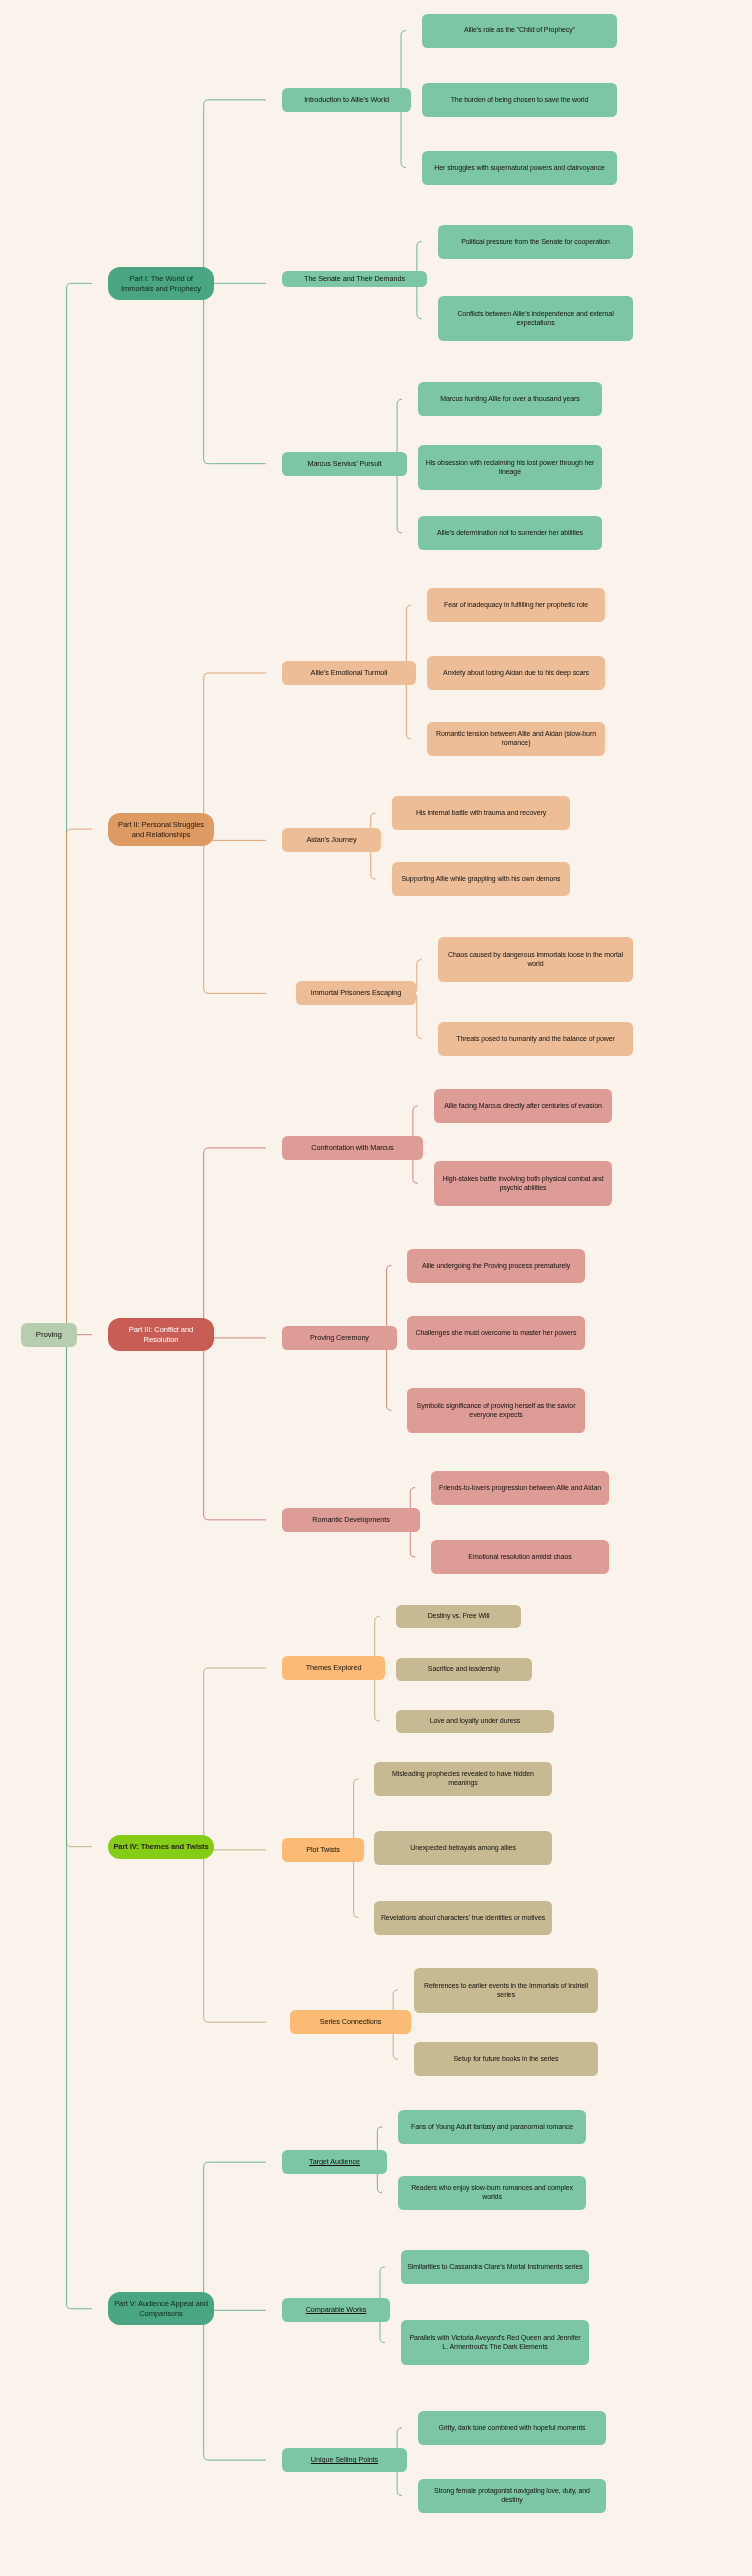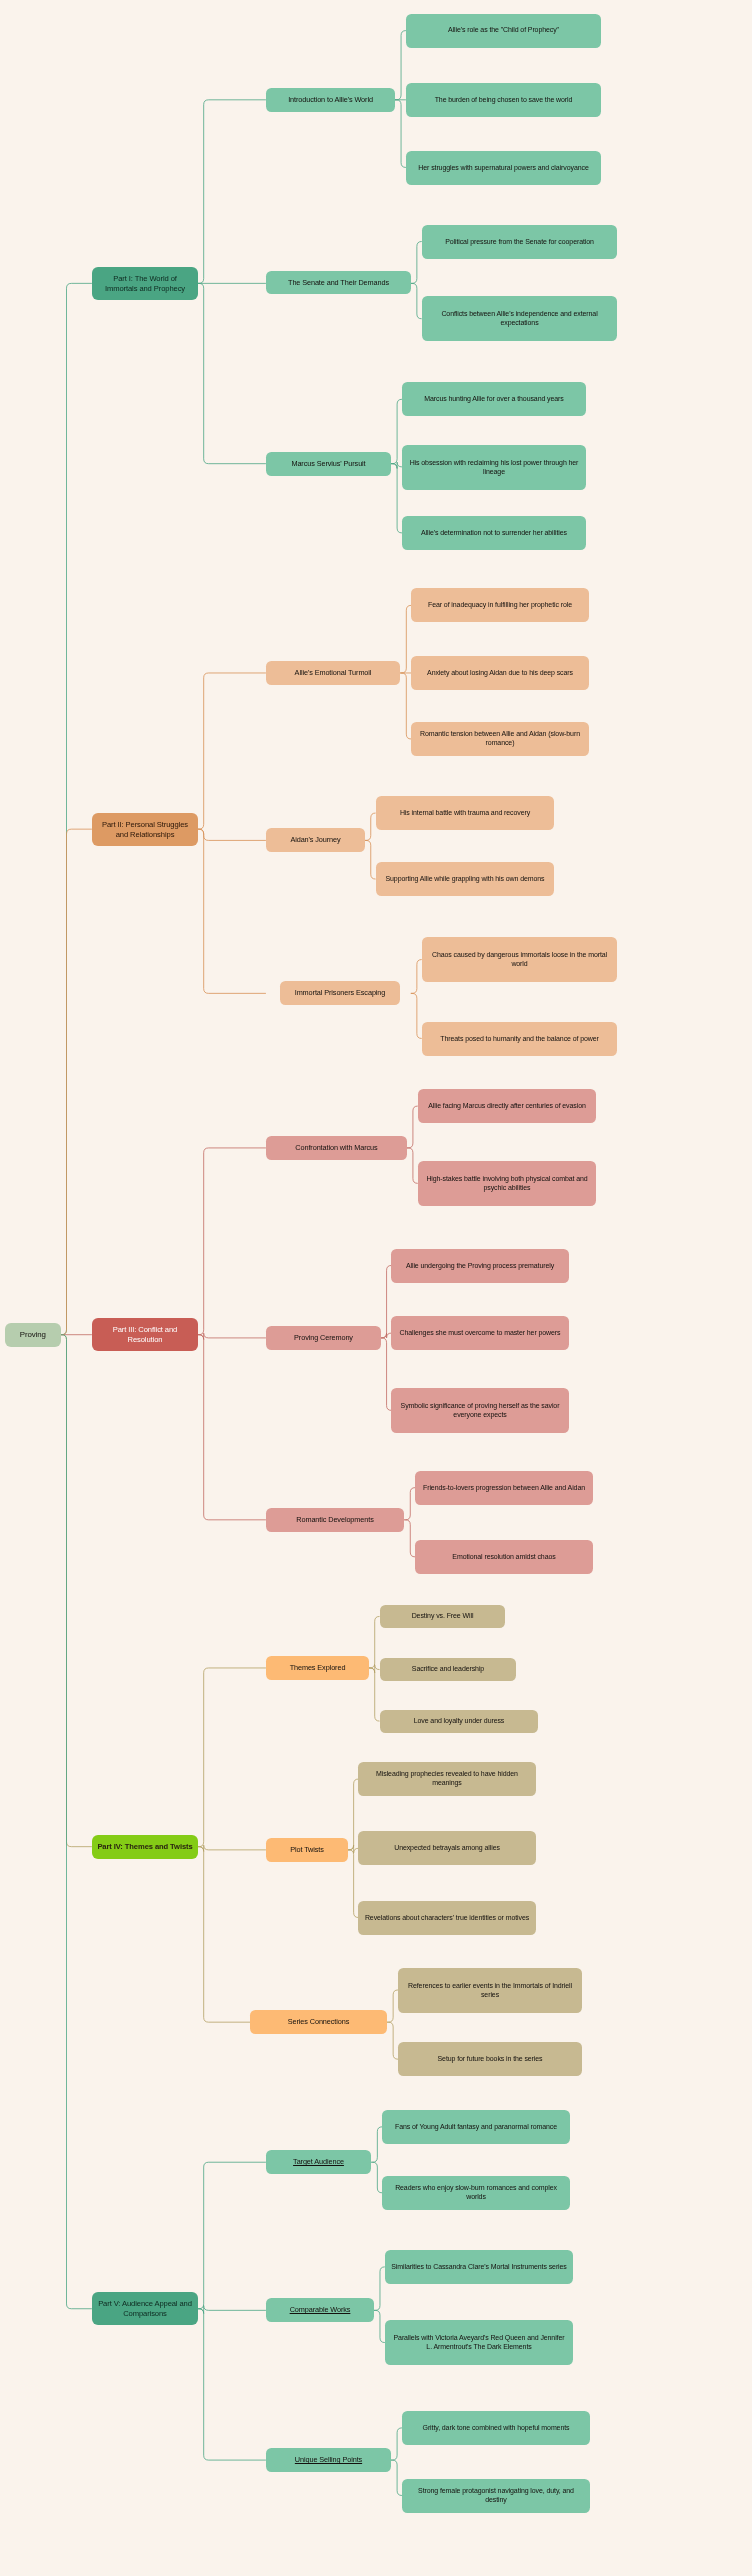--- a/index.html
+++ b/index.html
@@ -27,23 +27,24 @@
     display: flex;
     align-items: center;
     justify-content: center;
     text-align: center;
     border-radius: 5.4px;
     color: #14110e;
     line-height: 1.28;
     padding: 3px 5.4px;
     letter-spacing: -0.1px;
     word-break: normal;
+    margin-left: 16px;
   }
   .node.root      { background: #b6cdae; font-size: 7.9px; border-radius: 6px; }
-  .node.branch    { font-size: 7.6px; border-radius: 6px; }
+  .node.branch    { font-size: 7.6px; border-radius: 12px; }
   .node.sub       { font-size: 7.3px; }
   .node.leaf      { font-size: 7px; }
 
   
   .c-g-branch { background: #4aa583; color: #0e2a20; }
   .c-g-sub    { background: #7cc6a6; }
   .c-g-leaf   { background: #7cc6a6; }
   
   .c-o-branch { background: #dd9a63; color: #2a1608; }
   .c-o-sub    { background: #edbd97; }
@@ -135,21 +136,21 @@
       </div>
       <div class="node leaf c-g-leaf" style="left: 406px; top: 13.7px; width: 195px; height: 34px;">
         <span>Allie's role as the "Child of Prophecy"</span>
       </div>
       <div class="node leaf c-g-leaf" style="left: 406px; top: 83px; width: 195px; height: 34px;">
         <span>The burden of being chosen to save the world</span>
       </div>
       <div class="node leaf c-g-leaf" style="left: 406px; top: 151px; width: 195px; height: 34px;">
         <span>Her struggles with supernatural powers and clairvoyance</span>
       </div>
-      <div class="node sub c-g-sub" style="left: 266px; top: 271px; width: 145px; height: 23px;">
+      <div class="node sub c-g-sub" style="left: 266px; top: 271px; width: 145px; height: 16px;">
         <span>The Senate and Their Demands</span>
       </div>
       <div class="node leaf c-g-leaf" style="left: 422px; top: 225px; width: 195px; height: 34px;">
         <span>Political pressure from the Senate for cooperation</span>
       </div>
       <div class="node leaf c-g-leaf" style="left: 422px; top: 296px; width: 195px; height: 45px;">
         <span>Conflicts between Allie's independence and external expectations</span>
       </div>
       <div class="node sub c-g-sub" style="left: 266px; top: 452px; width: 125px; height: 24px;">
         <span>Marcus Servius' Pursuit</span>
@@ -249,21 +250,21 @@
       </div>
       <div class="node leaf c-k-leaf" style="left: 358px; top: 1762px; width: 178px; height: 34px;">
         <span>Misleading prophecies revealed to have hidden meanings</span>
       </div>
       <div class="node leaf c-k-leaf" style="left: 358px; top: 1831px; width: 178px; height: 34px;">
         <span>Unexpected betrayals among allies</span>
       </div>
       <div class="node leaf c-k-leaf" style="left: 358px; top: 1901px; width: 178px; height: 34px;">
         <span>Revelations about characters' true identities or motives</span>
       </div>
-      <div class="node sub c-k-sub" style="left: 250px; top: 2010px; width: 137px; height: 24px;">
+      <div class="node sub c-k-sub" style="left: 274px; top: 2010px; width: 121px; height: 24px;">
         <span>Series Connections</span>
       </div>
       <div class="node leaf c-k-leaf" style="left: 398px; top: 1968px; width: 184px; height: 45px;">
         <span>References to earlier events in the Immortals of Indriell series</span>
       </div>
       <div class="node leaf c-k-leaf" style="left: 398px; top: 2042px; width: 184px; height: 34px;">
         <span>Setup for future books in the series</span>
       </div>
       <div class="node branch c-g2-branch" style="left: 92px; top: 2292px; width: 106px; height: 33px;">
         <span>Part V: Audience Appeal and Comparisons</span>

